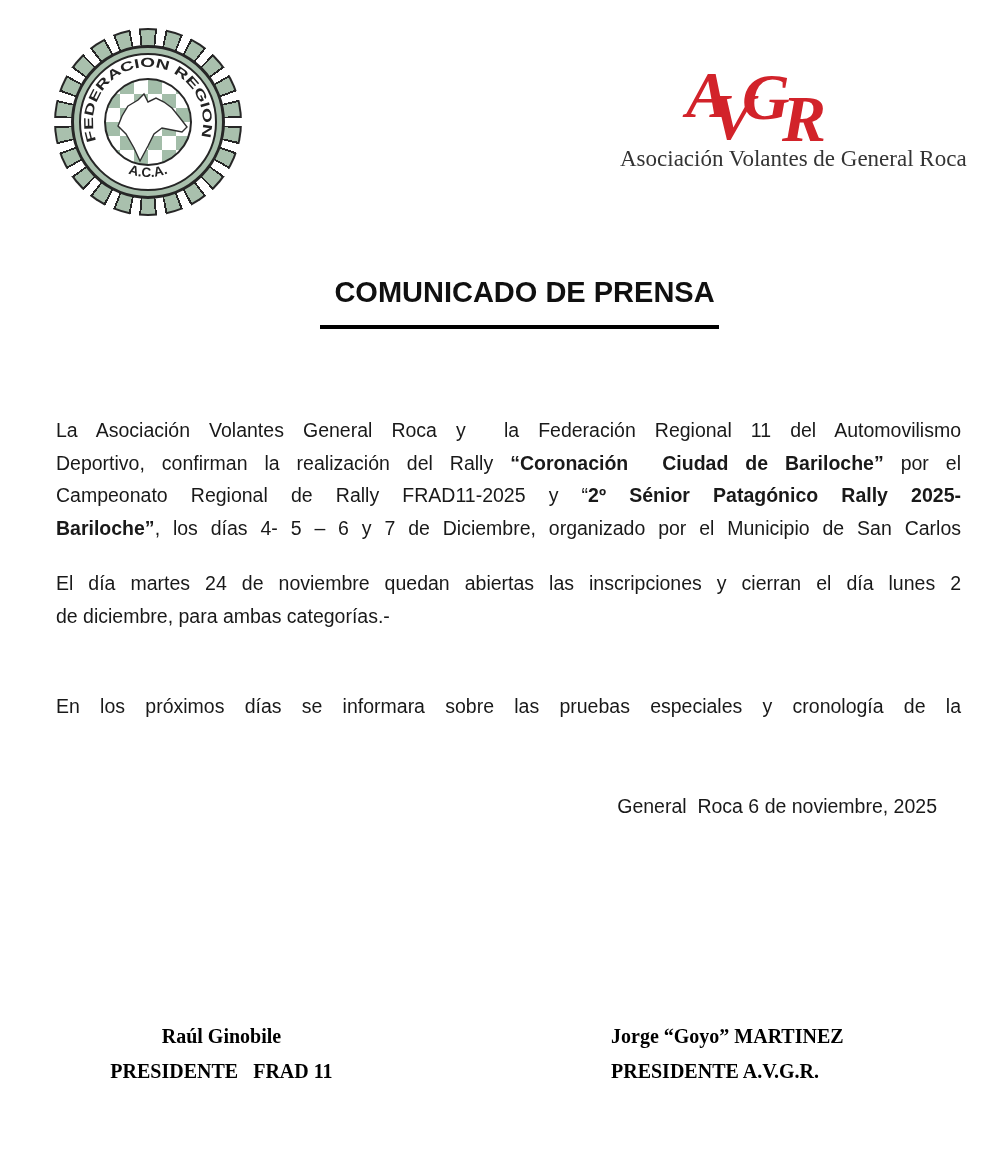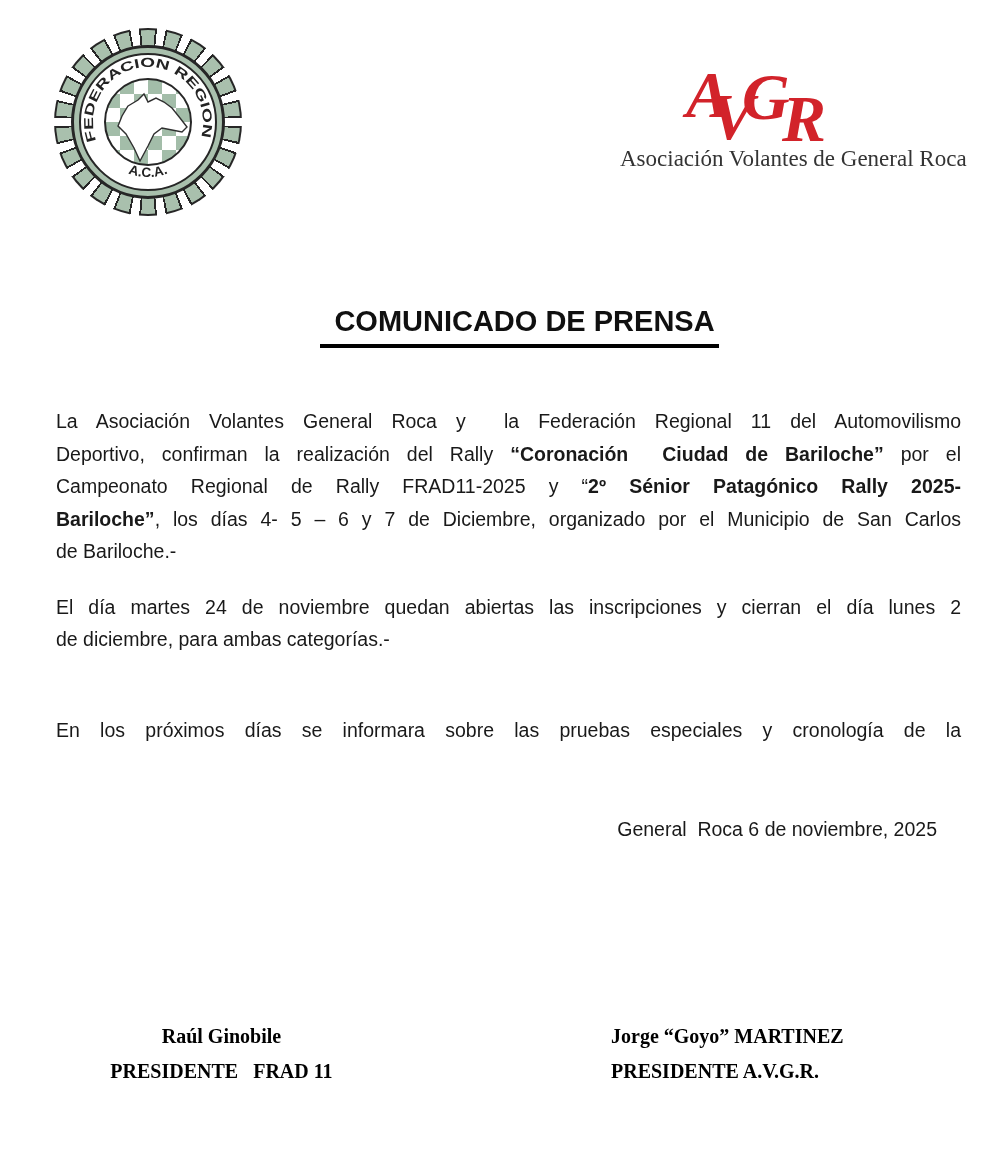--- a/index.html
+++ b/index.html
@@ -68,27 +68,26 @@
   .title {
     position: absolute; top: 275px; left: 0; width: 100%;
     text-align: center;
     font-size: 29px; font-weight: bold; line-height: 34px;
     color: #101010;
   }
   .title-text {
     display: inline-block;
     position: relative; left: 19px;
     border-bottom: 4px solid #000;
-    padding: 0 4px 6px 14px;
-    margin-top: 29px;
+    padding: 0 4px 16px 14px;
   }
 
   
   .body {
-    position: absolute; left: 56px; top: 405px; width: 905px;
+    position: absolute; left: 56px; top: 414px; width: 905px;
     font-size: 19.5px; line-height: 32.5px;
   }
   .line { text-align: left; }
   .line.just { text-align: justify; text-align-last: justify; }
   .bold { font-weight: bold; }
   .para-1 { margin-top: 23px; }
   .para-2 { margin-top: 58px; }
   .date-line { margin-top: 67px; text-align: right; padding-right: 24px; }
 
   
@@ -141,21 +140,20 @@
     <span class="title-text">COMUNICADO DE PRENSA</span>
   </div>
 
   <div class="body">
     <div>
         <div class="para para-0">
           <div class="line just"><span>La Asociación Volantes General Roca y&nbsp; la Federación Regional 11 del Automovilismo</span></div>
           <div class="line just"><span>Deportivo, confirman la realización del Rally </span><span class="bold">“Coronación&nbsp; Ciudad de Bariloche”</span><span> por el</span></div>
           <div class="line just"><span>Campeonato Regional de Rally FRAD11-2025 y “</span><span class="bold">2º Sénior Patagónico Rally 2025-</span></div>
           <div class="line just"><span class="bold">Bariloche”</span><span>, los días 4- 5 – 6 y 7 de Diciembre, organizado por el Municipio de San Carlos</span></div>
-          <div class="line"><span>de Bariloche.-</span></div>
         </div>
         <div class="para para-1">
           <div class="line just"><span>El día martes 24 de noviembre quedan abiertas las inscripciones y cierran el día lunes 2</span></div>
           <div class="line"><span>de diciembre, para ambas categorías.-</span></div>
         </div>
         <div class="para para-2">
           <div class="line just"><span>En los próximos días se informara sobre las pruebas especiales y cronología de la</span></div>
         </div>
       </div>
     <div class="date-line">General&nbsp; Roca 6 de noviembre, 2025</div>

